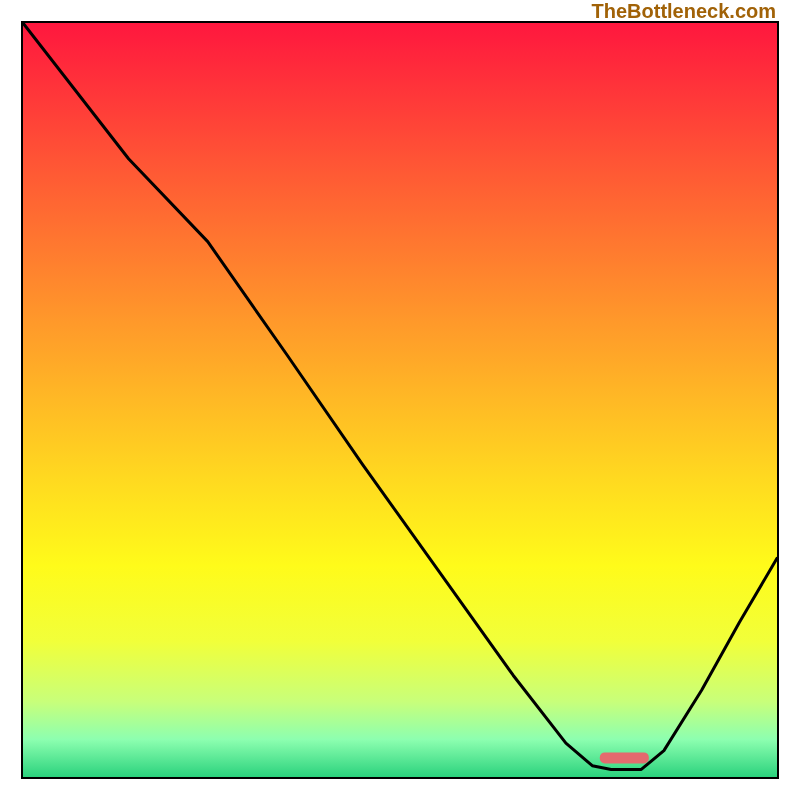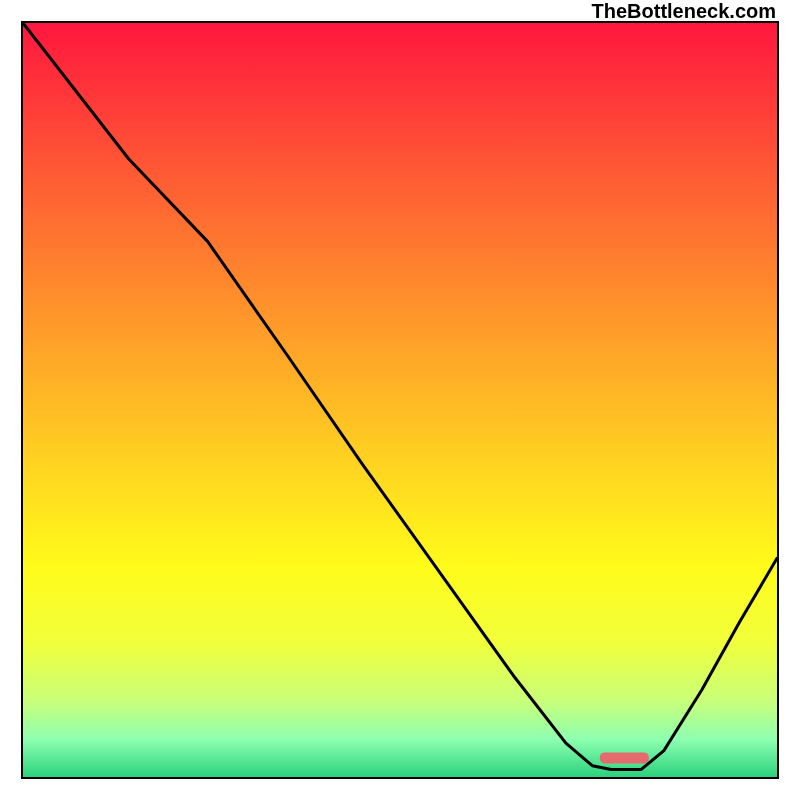--- a/index.html
+++ b/index.html
@@ -26,21 +26,21 @@
     top: 0;
     width: 754px;
     height: 754px;
   }
   .watermark {
     position: absolute;
     top: 0px;
     right: 24px;
     font-size: 20px;
     font-weight: 600;
-    color: #000000;
+    color: #a16207;
   }
 </style>
 </head>
 <body>
 
 <div class="watermark">TheBottleneck.com</div>
 
 <div class="frame">
   <svg class="plot" viewBox="0 0 754 754" preserveAspectRatio="none">
     <defs>

